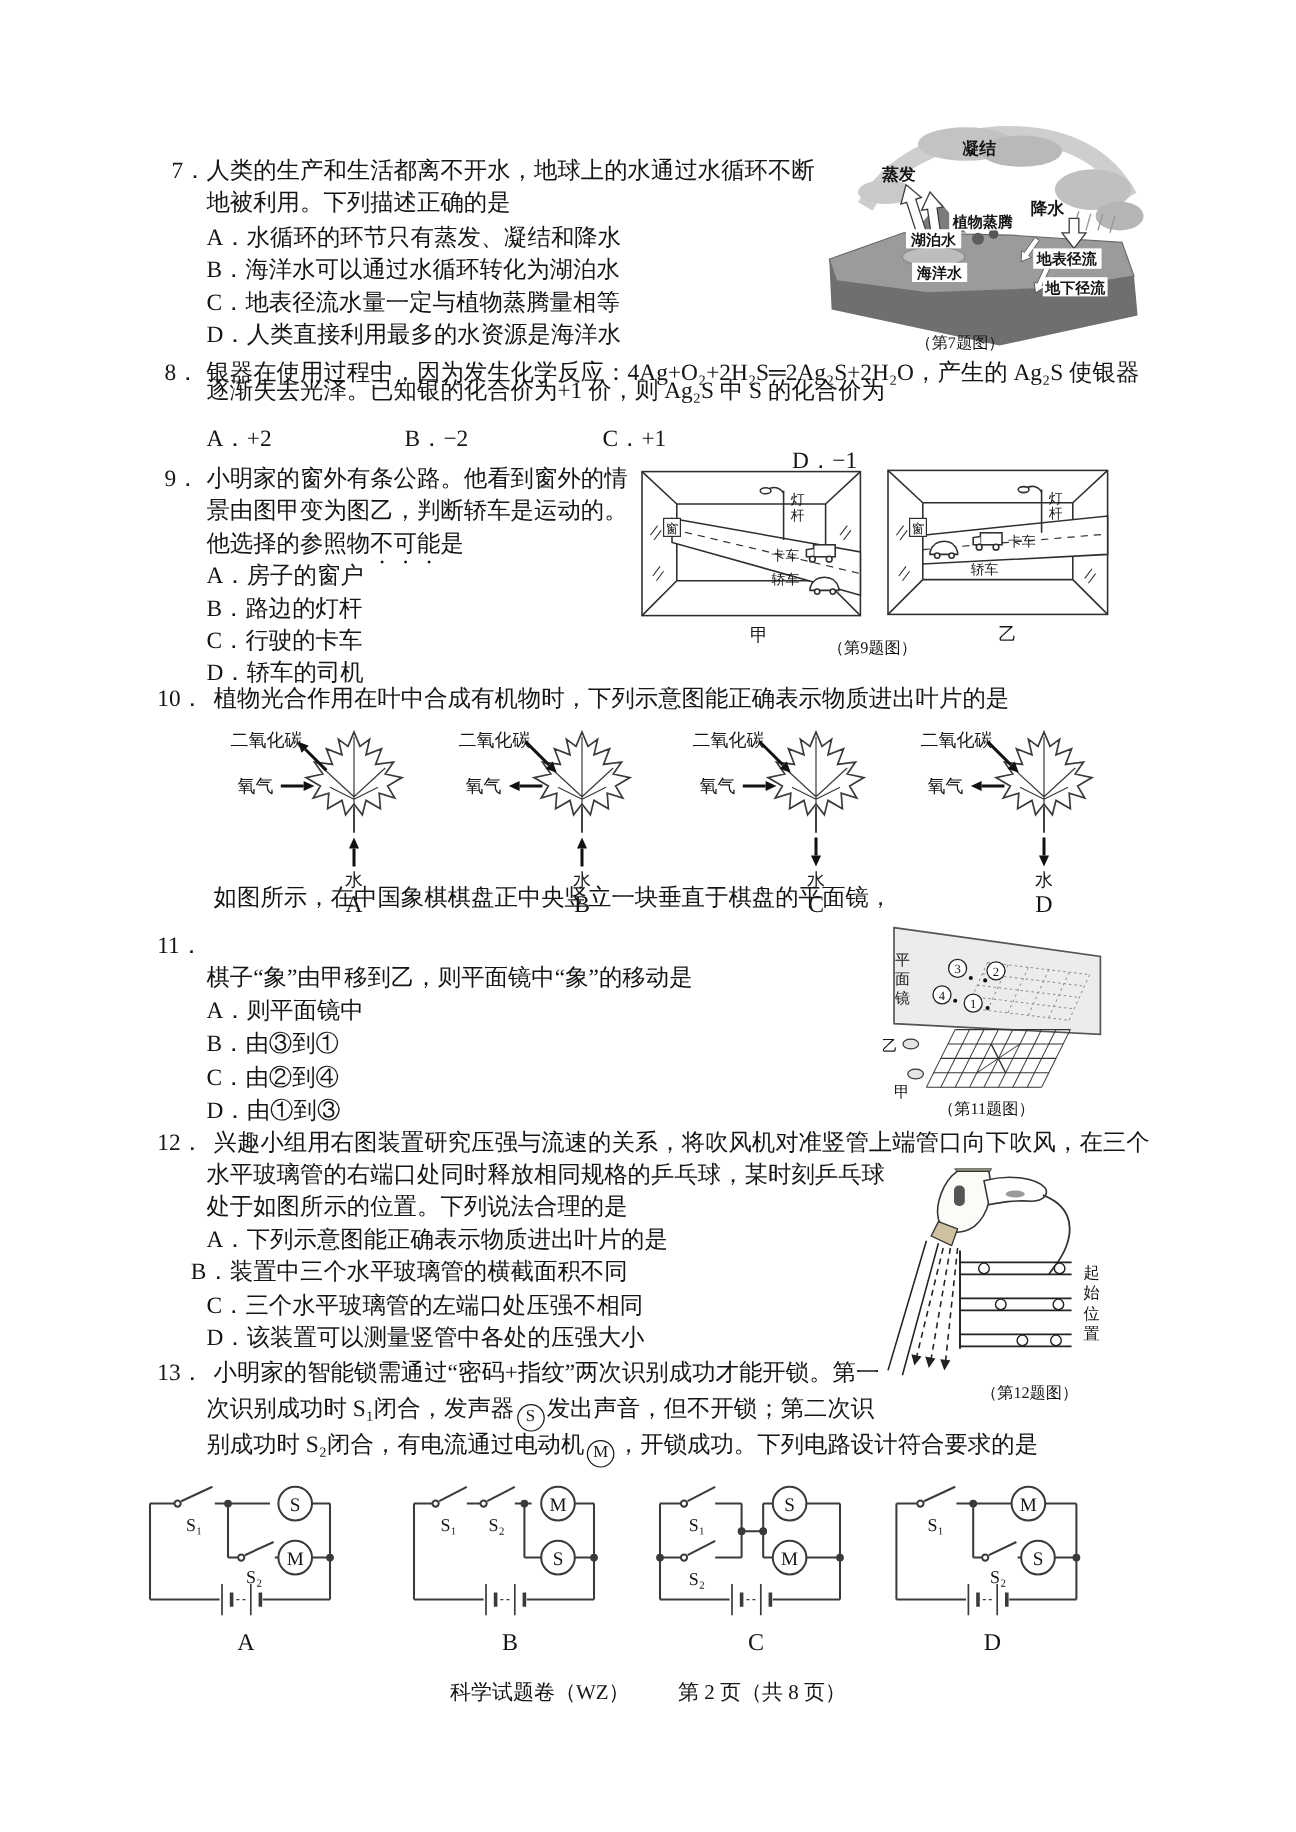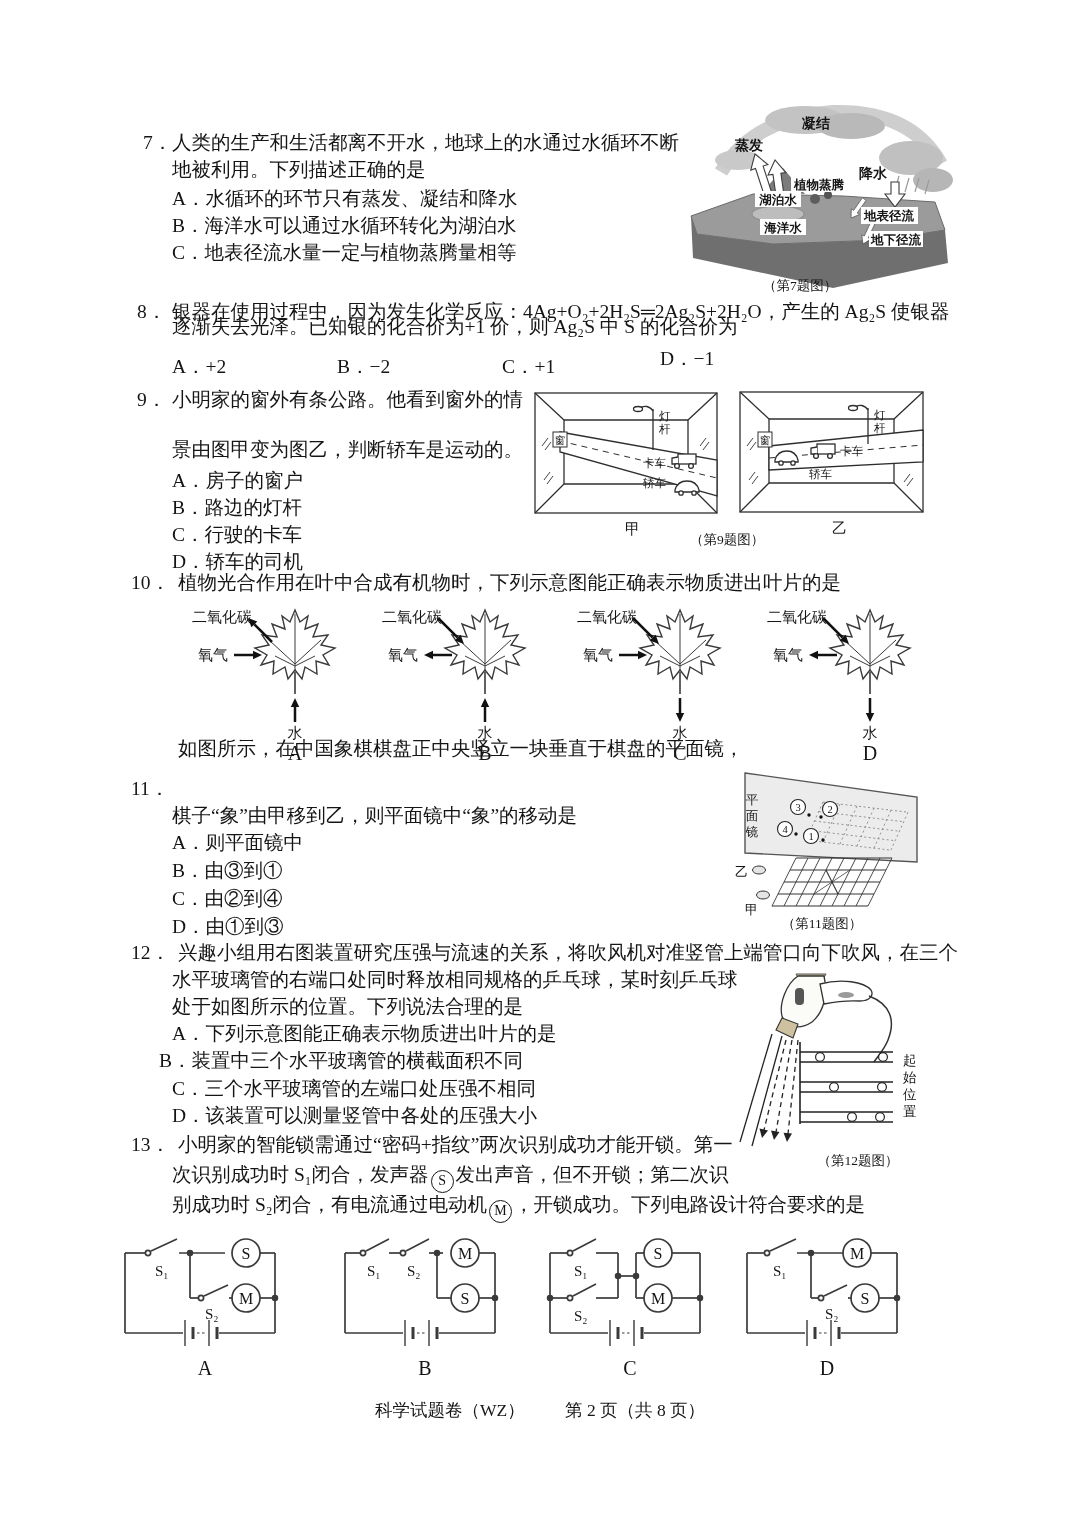--- a/index.html
+++ b/index.html
@@ -21,20 +21,21 @@
 <body>
 
 <div class="page">
 
   <div class="num" style="left:143px;top:131px">7．</div>
   <div class="t" style="left:172px;top:131px">人类的生产和生活都离不开水，地球上的水通过水循环不断</div>
   <div class="t" style="left:172px;top:158px">地被利用。下列描述正确的是</div>
   <div class="t" style="left:172px;top:187px">A．水循环的环节只有蒸发、凝结和降水</div>
   <div class="t" style="left:172px;top:214px">B．海洋水可以通过水循环转化为湖泊水</div>
   <div class="t" style="left:172px;top:241px">C．地表径流水量一定与植物蒸腾量相等</div>
+  <div class="t" style="left:172px;top:268px">D．人类直接利用最多的水资源是海洋水</div>
 
   <svg class="fig" style="left:683px;top:98px" width="300" height="205" viewBox="0 0 300 205">
     <defs>
       <path id="hup" d="M0,0 L-9,14 L-4,14 L-4,42 L4,42 L4,14 L9,14 Z"></path>
     </defs>
 
     <path d="M38,74 Q70,20 150,14 Q228,12 258,66" stroke="#bdbdbd" stroke-width="14" fill="none" opacity="0.75"></path>
     <ellipse cx="55" cy="62" rx="23" ry="10" fill="#c9c9c9"></ellipse>
     <ellipse cx="122" cy="22" rx="40" ry="14" fill="#c3c3c3"></ellipse>
     <ellipse cx="168" cy="28" rx="34" ry="13" fill="#b9b9b9"></ellipse>
@@ -92,25 +93,26 @@
     </g>
     <text x="117" y="192" font-size="13.5" text-anchor="middle">（第7题图）</text>
   </svg>
 
   <div class="num" style="left:137px;top:300px">8．</div>
   <div class="t" style="left:172px;top:300px">银器在使用过程中，因为发生化学反应：4Ag+O₂+2H₂S═2Ag₂S+2H₂O，产生的 Ag₂S 使银器</div>
   <div class="t" style="left:172px;top:315px">逐渐失去光泽。已知银的化合价为+1 价，则 Ag₂S 中 S 的化合价为</div>
   <div class="t" style="left:172px;top:355px">A．+2</div>
   <div class="t" style="left:337px;top:355px">B．−2</div>
   <div class="t" style="left:502px;top:355px">C．+1</div>
-  <div class="t" style="left:660px;top:347px">D．−1</div>
+  <div class="t" style="left:660px;top:373px">D．−1</div>
 
   <div class="num" style="left:137px;top:388px">9．</div>
   <div class="t" style="left:172px;top:388px">小明家的窗外有条公路。他看到窗外的情</div>
-  <div class="t" style="left:172px;top:438px">景由图甲变为图乙，判断轿车是运动的。</div>
+  <div class="t" style="left:172px;top:415px">景由图甲变为图乙，判断轿车是运动的。</div>
+  <div class="t" style="left:172px;top:442px"><span>他选择的参照物</span><span class="emdot">不可能</span><span>是</span></div>
   <div class="t" style="left:172px;top:469px">A．房子的窗户</div>
   <div class="t" style="left:172px;top:496px">B．路边的灯杆</div>
   <div class="t" style="left:172px;top:523px">C．行驶的卡车</div>
   <div class="t" style="left:172px;top:550px">D．轿车的司机</div>
 
   <svg class="fig" style="left:530px;top:388px" width="400" height="168" viewBox="0 0 400 168">
     <g fill="none" stroke="#2e2e2e" stroke-width="1.3">
 
       <rect x="5" y="5" width="182" height="120"></rect>
       <line x1="5" y1="5" x2="34" y2="32"></line>

